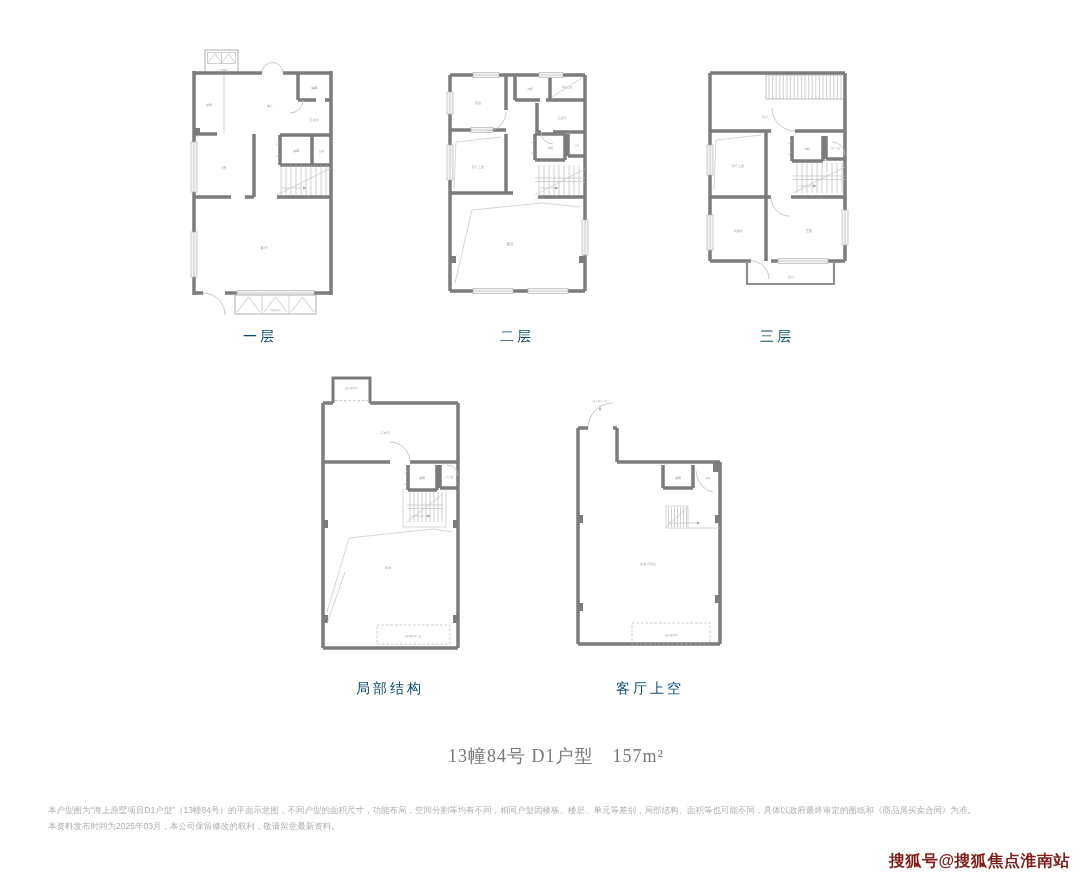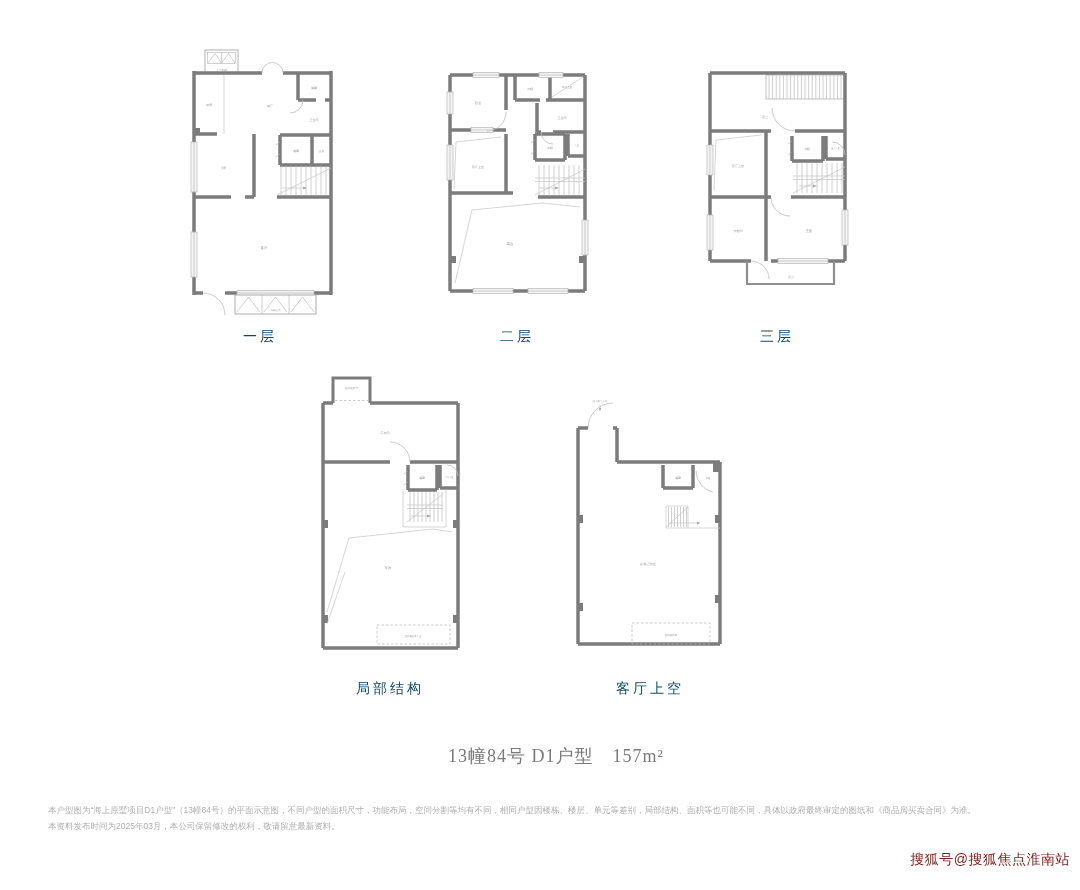--- a/index.html
+++ b/index.html
@@ -18,21 +18,21 @@
   .b{stroke:#8f8f8f;stroke-width:2.2;fill:none;}
   .dash{stroke:#b5b5b5;stroke-width:0.7;fill:none;stroke-dasharray:2.5 2;}
   .arrw{fill:#a9a9a9;}
   svg text{fill:#9b9b9b;font-family:"Liberation Sans",sans-serif;text-anchor:middle;}
   .flabel{position:absolute;text-align:center;font-family:Liberation Sans, sans-serif;
           font-size:14px;color:#0c4a6e;letter-spacing:3px;}
   .title{position:absolute;top:744px;left:0;width:1040px;text-align:center;
          font-family:"Liberation Serif",serif;font-size:18px;color:#7a7a7a;letter-spacing:1px;margin-left:36px;}
   .disc{position:absolute;left:48px;top:803px;font-size:8.5px;line-height:15.8px;
         color:#aeaeae;white-space:nowrap;}
-  .mark{position:absolute;top:851px;right:10px;font-size:14px;font-weight:normal;
+  .mark{position:absolute;top:851px;right:10px;font-size:16px;font-weight:bold;
         color:#801d18;letter-spacing:0.5px;}
 </style>
 </head>
 <body>
 
 <div class="page">
 
   <svg class="plan" style="left:185px;top:42px;" width="150" height="280" viewBox="0 0 150 280">
     <g>
       <rect x="20" y="8" width="33" height="23" fill="#ffffff" stroke="#b0b0b0" stroke-width="1"></rect>

